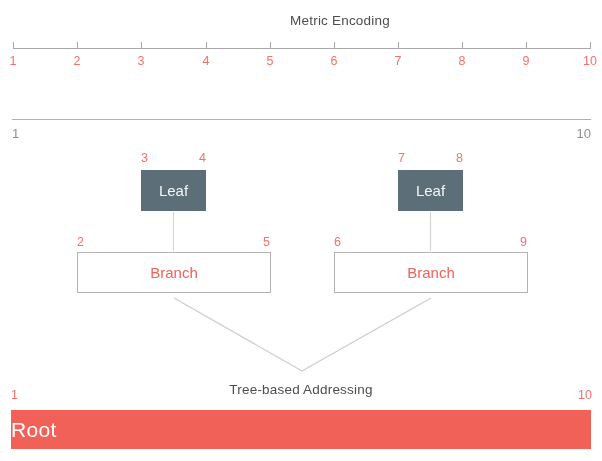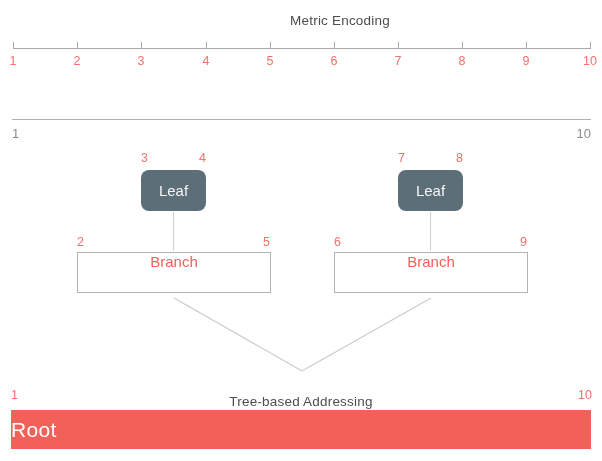--- a/index.html
+++ b/index.html
@@ -69,34 +69,33 @@
   .leaf-box {
     position: absolute;
     top: 170px;
     height: 41px;
     background: #5c6e78;
     color: #f5f5f5;
     font-size: 15px;
     display: flex;
     align-items: center;
     justify-content: center;
-    border-radius: 8px;
   }
   
   .branch-box {
     position: absolute;
     top: 252px;
     height: 41px;
     background: #ffffff;
     border: 1px solid #b3b3b3;
     box-sizing: border-box;
     color: #f2615a;
     font-size: 15px;
     display: flex;
-    align-items: flex-start;
+    align-items: center;
     justify-content: center;
   }
   
   .connectors {
     position: absolute;
     left: 0;
     top: 0;
     width: 602px;
     height: 461px;
     pointer-events: none;
@@ -181,21 +180,21 @@
     <span>Branch</span>
   </div>
 
   <svg class="connectors" viewBox="0 0 602 461" xmlns="http://www.w3.org/2000/svg">
     <line x1="173.5" y1="212" x2="173.5" y2="251" stroke="#d4d4d4" stroke-width="1.2"></line>
     <line x1="430.5" y1="212" x2="430.5" y2="251" stroke="#d4d4d4" stroke-width="1.2"></line>
     <line x1="174" y1="298" x2="302" y2="371" stroke="#cccccc" stroke-width="1.2"></line>
     <line x1="431" y1="298" x2="302" y2="371" stroke="#cccccc" stroke-width="1.2"></line>
   </svg>
 
-  <div class="title" style="top:382px;margin-top:12px;">Tree-based Addressing</div>
+  <div class="title" style="top:382px;">Tree-based Addressing</div>
   <span class="tree-num" style="left:11px;">1</span>
   <span class="tree-num" style="right:10px;">10</span>
 
   <div class="root-bar">
     <span>Root</span>
   </div>
 
 </div>
 
 </body></html>

